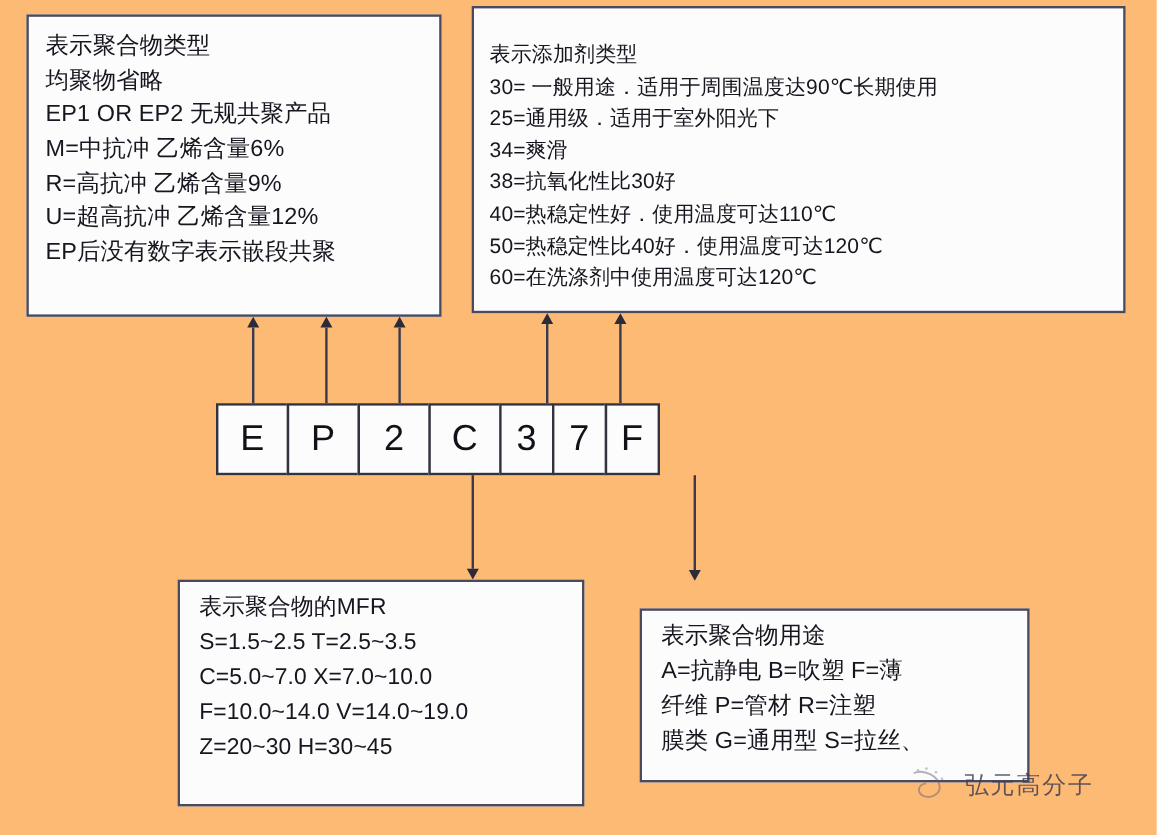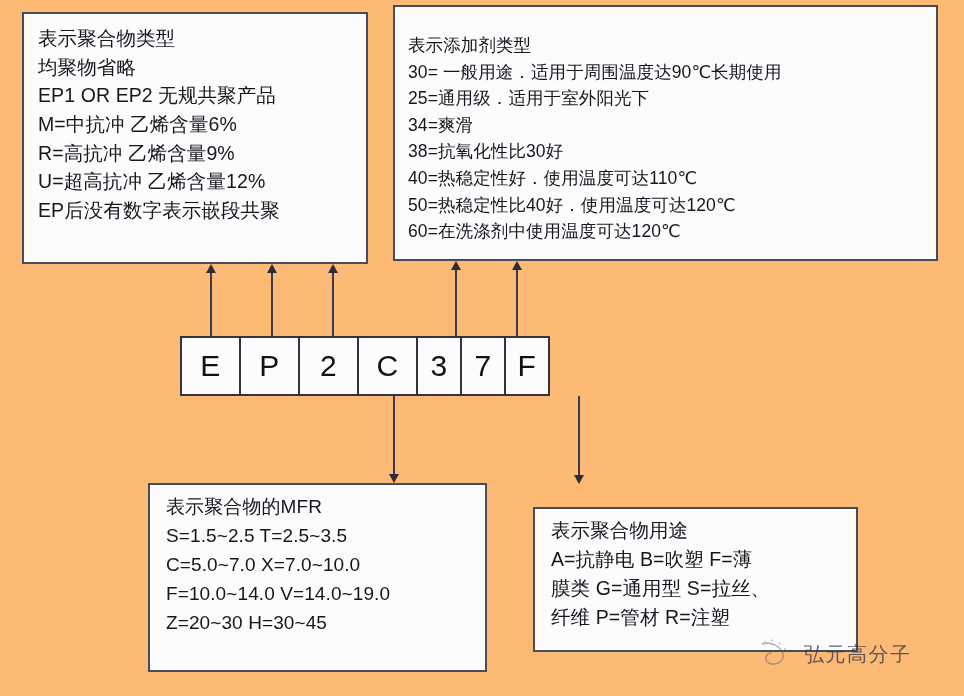--- a/index.html
+++ b/index.html
@@ -223,22 +223,22 @@
       <div class="line">C=5.0~7.0  X=7.0~10.0</div>
       <div class="line">F=10.0~14.0   V=14.0~19.0</div>
       <div class="line">Z=20~30    H=30~45</div>
     </div>
   </div>
 
   <div class="box" id="box-usage">
     <div class="lines">
       <div class="line">表示聚合物用途</div>
       <div class="line">A=抗静电   B=吹塑    F=薄</div>
+      <div class="line">纤维  P=管材  R=注塑</div>
       <div class="line">膜类  G=通用型  S=拉丝、</div>
-      <div class="line">纤维  P=管材  R=注塑</div>
     </div>
   </div>
 
   <div id="watermark">
     <span class="wm-mark">
       <svg width="38" height="30" viewBox="0 0 38 30" xmlns="http://www.w3.org/2000/svg">
         <path d="M5 6 C14 3, 25 9, 26 17 C27 24, 18 28, 12 25 C7 22.5, 8 16, 14 15" fill="none" stroke="#5a5a72" stroke-width="1.6" stroke-linecap="round"></path>
         <circle cx="8" cy="4" r="1.1" fill="#7a7a92"></circle>
         <circle cx="15" cy="2.5" r="1.1" fill="#7a7a92"></circle>
         <circle cx="23" cy="5.5" r="1.1" fill="#7a7a92"></circle>

